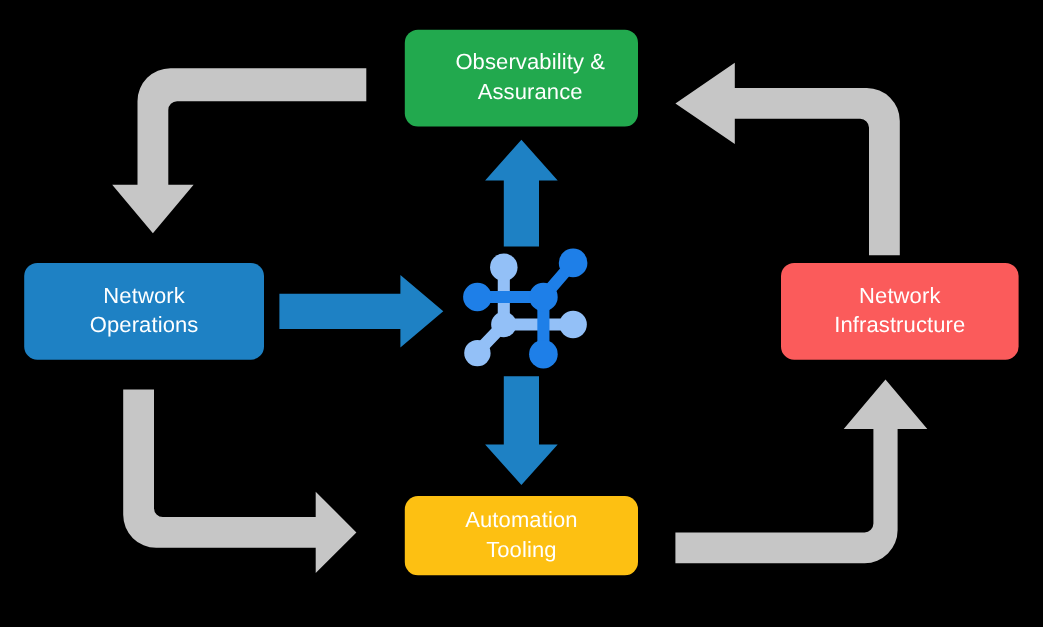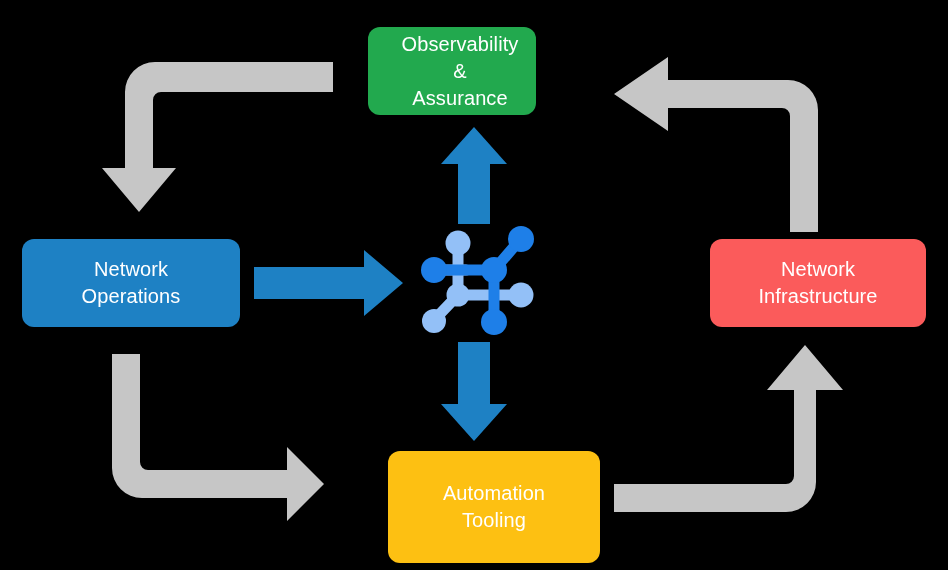--- a/index.html
+++ b/index.html
@@ -27,36 +27,35 @@
     color: #ffffff;
     font-size: 20px;
     line-height: 1.35;
     font-weight: 400;
     letter-spacing: 0.1px;
     box-sizing: border-box;
     padding: 6px 10px;
     white-space: pre-line;
   }
   #box-observability {
-    left: 368px; top: 27px; width: 168px; height: 88px;
+    left: 368px; top: 27px; width: 212px; height: 88px;
     background: #22A94E;
     padding-left: 26px;
   }
   #box-operations {
     left: 22px; top: 239px; width: 218px; height: 88px;
     background: #1E81C4;
   }
   #box-infrastructure {
     left: 710px; top: 239px; width: 216px; height: 88px;
     background: #FB5B5B;
   }
   #box-automation {
-    left: 368px; top: 451px; width: 212px; height: 112px;
+    left: 368px; top: 451px; width: 212px; height: 72px;
     background: #FDC012;
-    margin-left: 20px;
   }
   .svg-layer {
     position: absolute;
     left: 0; top: 0;
     width: 948px;
     height: 570px;
   }
   .icon-layer { z-index: 3; }
   .arrow-layer { z-index: 1; }
 </style>

